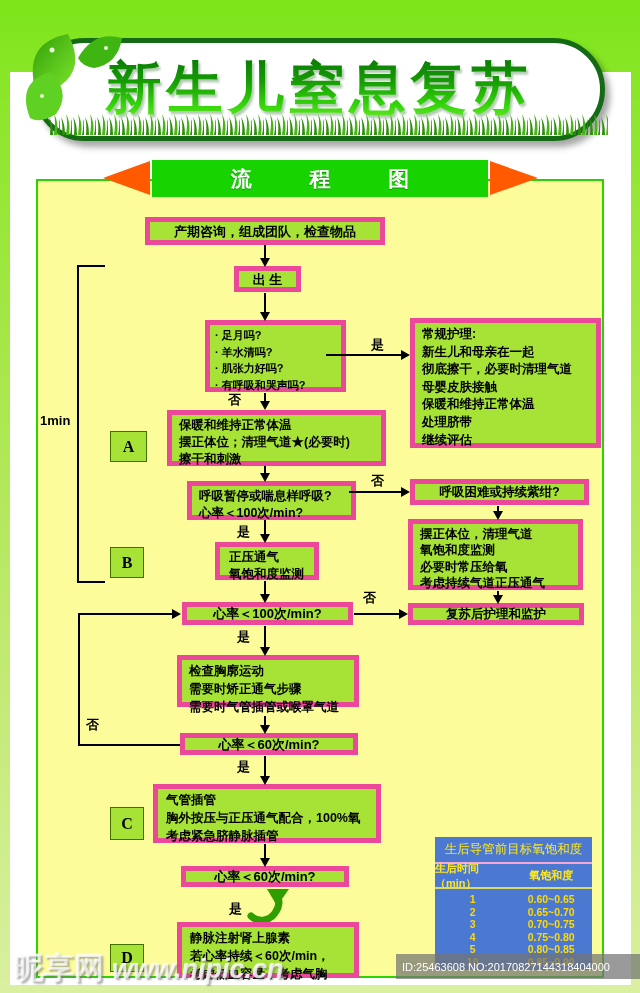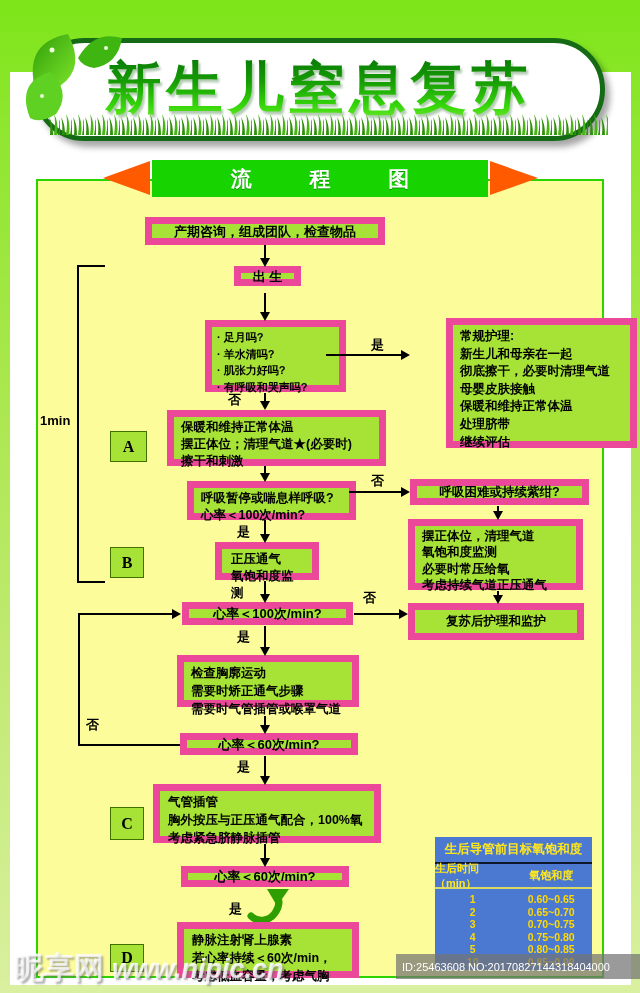--- a/index.html
+++ b/index.html
@@ -29,41 +29,41 @@
   .tri{position:absolute;width:0;height:0;z-index:5;}
   .tri-left{left:103px;top:161px;border-top:17px solid transparent;border-bottom:17px solid transparent;
         border-right:47px solid #ff5a00;}
   .tri-right{left:490px;top:161px;border-top:17px solid transparent;border-bottom:17px solid transparent;
         border-left:48px solid #ff5a00;}
 
   
   .panel{position:absolute;left:36px;top:179px;width:568px;height:799px;background:#fcfc9b;
         border:2px solid #2bd400;box-sizing:border-box;z-index:2;}
 
-  .fbox{position:absolute;background:#a6e336;border:7px solid #ec4899;box-sizing:border-box;
+  .fbox{position:absolute;background:#a6e336;border:5px solid #ec4899;box-sizing:border-box;
         color:#000;font-weight:bold;font-size:12.5px;line-height:17px;padding:3px 7px;z-index:3;
         white-space:pre-line;}
   .fbox.center{display:flex;align-items:center;justify-content:center;text-align:center;padding:1px 4px;}
   .abcd{position:absolute;background:#a6e336;border:1px solid #3f7000;box-sizing:border-box;z-index:3;
         display:flex;align-items:center;justify-content:center;
         font-family:"Liberation Serif",serif;font-weight:bold;font-size:16px;color:#000;}
 
   .vl{position:absolute;width:2px;background:#000;z-index:3;}
   .hl{position:absolute;height:2px;background:#000;z-index:3;}
   .ad{position:absolute;width:0;height:0;border-left:5px solid transparent;border-right:5px solid transparent;
       border-top:9px solid #000;z-index:3;}
   .ar{position:absolute;width:0;height:0;border-top:5px solid transparent;border-bottom:5px solid transparent;
       border-left:9px solid #000;z-index:3;}
   .lbl{position:absolute;font-weight:bold;font-size:13px;color:#000;z-index:3;}
 
   
   .oxy{position:absolute;left:435px;top:837px;width:157px;height:133px;background:#4b79d2;
        border:1px solid #39５eb0;box-sizing:border-box;z-index:3;color:#ffe71e;overflow:hidden;}
   .oxy-title{height:25px;display:flex;align-items:center;justify-content:center;
-       font-weight:bold;font-size:12.5px;border-bottom:2px solid #0f172a;}
+       font-weight:normal;font-size:12.5px;border-bottom:2px solid #f9a8d4;}
   .oxy-head{height:23px;display:flex;align-items:center;border-bottom:2px solid #d9d966;
        font-weight:bold;font-size:11px;}
   .oxy-head .c1{width:48%;text-align:left;}
   .oxy-head .c2{width:52%;text-align:center;}
   .oxy-rows{padding-top:4px;}
   .oxy-row{display:flex;height:12.6px;line-height:12.6px;font-weight:bold;font-size:10.5px;color:#ffd900;}
   .oxy-row .c1{width:48%;text-align:center;}
   .oxy-row .c2{width:52%;text-align:center;}
 
   
@@ -112,44 +112,44 @@
 
   <div class="tri tri-left"></div>
   <div class="banner-rect">
     <span class="banner-text">流 程 图</span>
   </div>
   <div class="tri tri-right"></div>
 
   <div class="panel"></div>
 
   <div class="fbox center" style="left:145px;top:217px;width:240px;height:28px;font-size:13px;">产期咨询，组成团队，检查物品</div>
-  <div class="fbox center" style="left:234px;top:266px;width:67px;height:20px;font-size:13px;">出  生</div>
+  <div class="fbox center" style="left:234px;top:266px;width:67px;height:26px;font-size:13px;">出  生</div>
   <div class="fbox" style="left:205px;top:320px;width:141px;height:72px;font-size:11px;line-height:16.5px;padding:2px 5px;">· 足月吗?
 · 羊水清吗?
 · 肌张力好吗?
 · 有呼吸和哭声吗?</div>
-  <div class="fbox" style="left:410px;top:318px;width:191px;height:130px;line-height:17.6px;margin-left:36px;">常规护理:
+  <div class="fbox" style="left:410px;top:318px;width:191px;height:130px;line-height:17.6px;">常规护理:
 新生儿和母亲在一起
 彻底擦干，必要时清理气道
 母婴皮肤接触
 保暖和维持正常体温
 处理脐带
 继续评估</div>
   <div class="fbox" style="left:167px;top:410px;width:219px;height:56px;padding:2px 7px;">保暖和维持正常体温
 摆正体位；清理气道★(必要时)
 擦干和刺激</div>
   <div class="abcd" style="left:110px;top:431px;width:37px;height:31px;">A</div>
   <div class="fbox" style="left:187px;top:481px;width:169px;height:39px;padding:2px 7px;">呼吸暂停或喘息样呼吸?
 心率＜100次/min?</div>
   <div class="fbox center" style="left:410px;top:479px;width:179px;height:26px;">呼吸困难或持续紫绀?</div>
   <div class="fbox" style="left:408px;top:519px;width:175px;height:71px;line-height:16.3px;padding:2px 7px;">摆正体位，清理气道
 氧饱和度监测
 必要时常压给氧
 考虑持续气道正压通气</div>
-  <div class="fbox center" style="left:408px;top:603px;width:176px;height:37px;">复苏后护理和监护</div>
+  <div class="fbox center" style="left:408px;top:603px;width:176px;height:22px;">复苏后护理和监护</div>
   <div class="fbox" style="left:215px;top:542px;width:104px;height:38px;padding:2px 9px;">正压通气
 氧饱和度监测</div>
   <div class="abcd" style="left:110px;top:547px;width:34px;height:31px;">B</div>
   <div class="fbox center" style="left:182px;top:602px;width:171px;height:23px;font-size:13px;">心率＜100次/min?</div>
   <div class="fbox" style="left:177px;top:655px;width:182px;height:52px;line-height:18px;padding:2px 7px;">检查胸廓运动
 需要时矫正通气步骤
 需要时气管插管或喉罩气道</div>
   <div class="fbox center" style="left:180px;top:733px;width:178px;height:22px;font-size:13px;">心率＜60次/min?</div>
   <div class="fbox" style="left:153px;top:784px;width:228px;height:59px;line-height:18px;padding:2px 8px;">气管插管
 胸外按压与正压通气配合，100%氧

